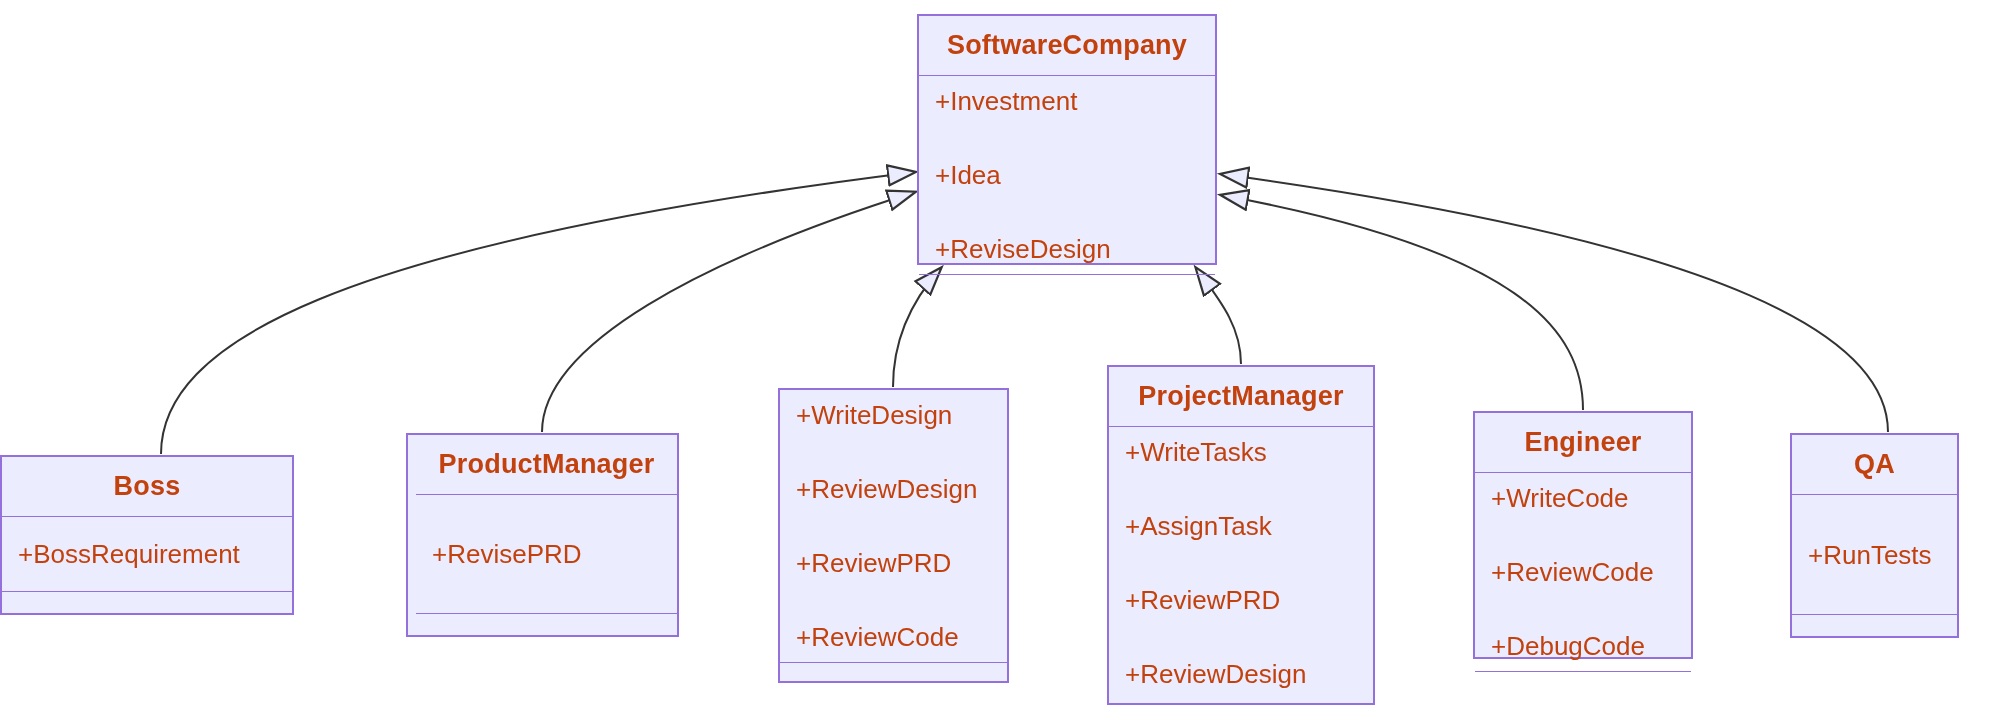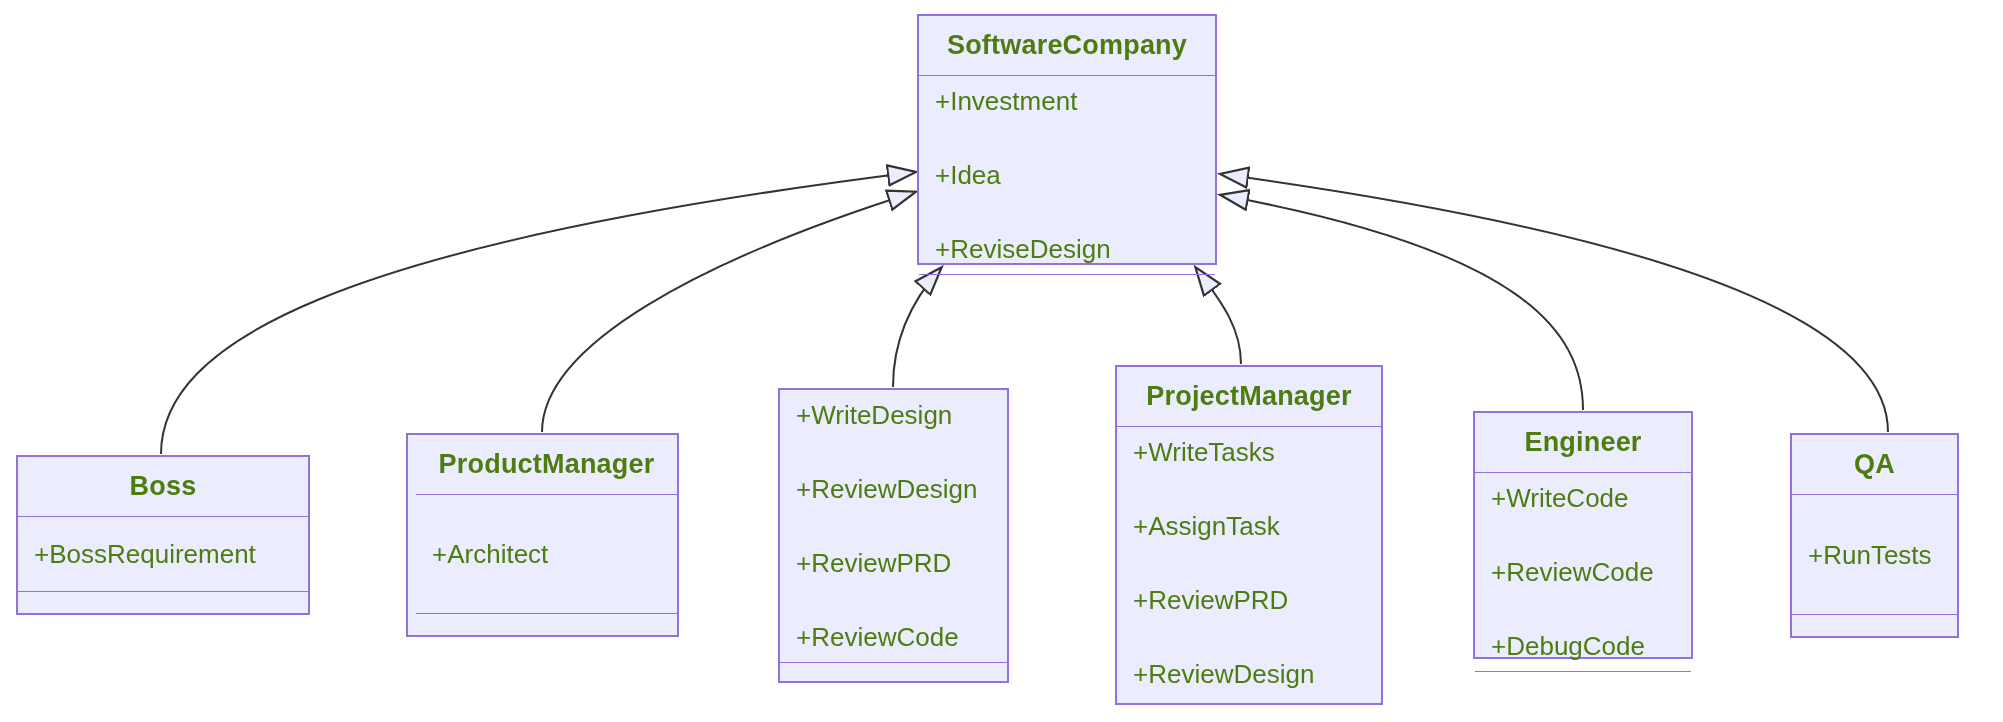--- a/index.html
+++ b/index.html
@@ -21,21 +21,21 @@
     top: 0;
     width: 2003px;
     height: 722px;
     pointer-events: none;
   }
   .class-box {
     position: absolute;
     box-sizing: border-box;
     background: #ECECFF;
     border: 2px solid #9370DB;
-    color: #4d7c0f;
+    color: #c2410c;
     display: flex;
     flex-direction: column;
   }
   .class-title {
     flex: 0 0 auto;
     height: 59px;
     display: flex;
     align-items: center;
     justify-content: center;
     font-weight: bold;
@@ -86,47 +86,47 @@
   <div class="class-box" style="left:917px; top:14px; width:300px; height:251px;">
     <div class="class-title">SoftwareCompany</div>
     <div class="class-members">
       <div class="class-member">+Investment</div>
       <div class="class-member">+Idea</div>
       <div class="class-member">+ReviseDesign</div>
     </div>
     <div class="class-methods-empty"></div>
   </div>
 
-  <div class="class-box" style="left:16px; top:455px; width:294px; height:160px;">
+  <div class="class-box" style="left:0; top:455px; width:294px; height:160px;">
     <div class="class-title">Boss</div>
     <div class="class-members">
       <div class="class-member">+BossRequirement</div>
     </div>
     <div class="class-methods-empty"></div>
   </div>
 
   <div class="class-box" style="left:406px; top:433px; width:273px; height:204px;padding-left:8px;">
     <div class="class-title">ProductManager</div>
     <div class="class-members">
-      <div class="class-member">+Architect</div>
+      <div class="class-member">+RevisePRD</div>
     </div>
     <div class="class-methods-empty"></div>
   </div>
 
   <div class="class-box" style="left:778px; top:388px; width:231px; height:295px;">
     <div class="class-members">
       <div class="class-member">+WriteDesign</div>
       <div class="class-member">+ReviewDesign</div>
       <div class="class-member">+ReviewPRD</div>
       <div class="class-member">+ReviewCode</div>
     </div>
     <div class="class-methods-empty"></div>
   </div>
 
-  <div class="class-box" style="left:1107px; top:365px; width:268px; height:340px;margin-left:8px;">
+  <div class="class-box" style="left:1107px; top:365px; width:268px; height:340px;">
     <div class="class-title">ProjectManager</div>
     <div class="class-members">
       <div class="class-member">+WriteTasks</div>
       <div class="class-member">+AssignTask</div>
       <div class="class-member">+ReviewPRD</div>
       <div class="class-member">+ReviewDesign</div>
       <div class="class-member">+ReviewCode</div>
     </div>
     <div class="class-methods-empty"></div>
   </div>

